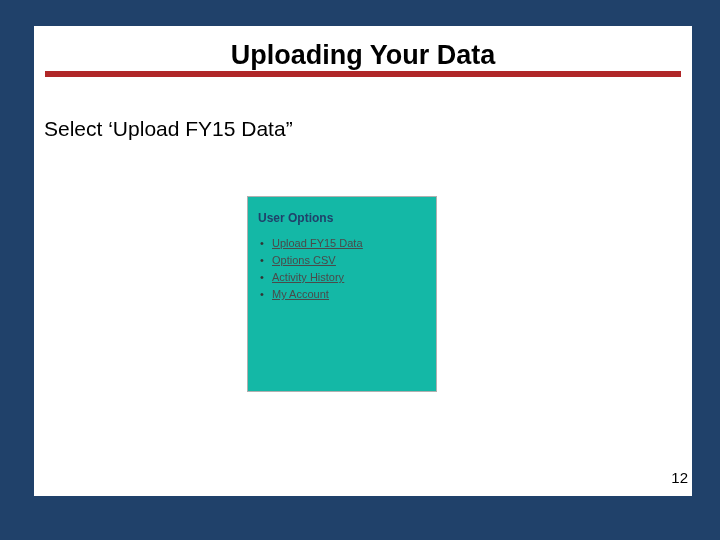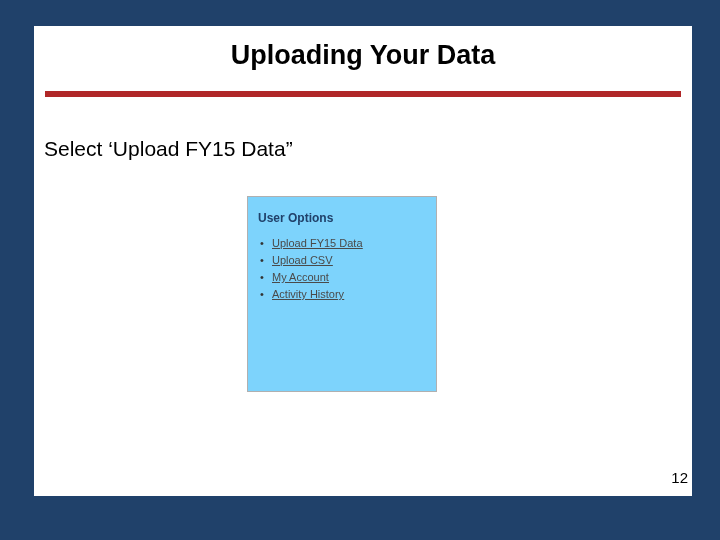--- a/index.html
+++ b/index.html
@@ -16,41 +16,41 @@
     width: 658px;
     height: 470px;
     background: #ffffff;
   }
   .title {
     font-weight: bold;
     font-size: 27px;
     color: #000;
     text-align: center;
     padding-top: 14px;
-    padding-bottom: 20px;
+    padding-bottom: 0;
   }
   .rule {
     height: 6px;
     background: #b02728;
     width: 636px;
     margin: 0 auto 14px auto;
   }
   .instruction {
     font-size: 21px;
     color: #000;
     padding-left: 10px;
     margin-top: 40px;
   }
   .options-box {
     position: absolute;
     left: 213px;
     top: 170px;
     width: 190px;
     height: 196px;
-    background: #7dd3fc;
+    background: #14b8a6;
     border: 1px solid #b0b0b0;
     padding: 14px 10px 10px 10px;
     font-family: Verdana, Geneva, sans-serif;
   }
   .options-heading {
     color: #20416a;
     font-weight: bold;
     font-size: 12px;
     margin-bottom: 10px;
   }
@@ -91,21 +91,21 @@
 
 <div class="slide">
   <div class="title">Uploading Your Data</div>
   <div class="rule"></div>
   <div class="instruction">Select ‘Upload FY15 Data”</div>
 
   <div class="options-box">
     <div class="options-heading">User Options</div>
     <ul class="options-list">
       <li><a href="#">Upload FY15 Data</a></li>
-      <li><a href="#">Upload CSV</a></li>
+      <li><a href="#">Options CSV</a></li>
+      <li><a href="#">Activity History</a></li>
       <li><a href="#">My Account</a></li>
-      <li><a href="#">Activity History</a></li>
     </ul>
     <div class="gap"></div>
   </div>
 
   <div class="page-num">12</div>
 </div>
 
 </body></html>

